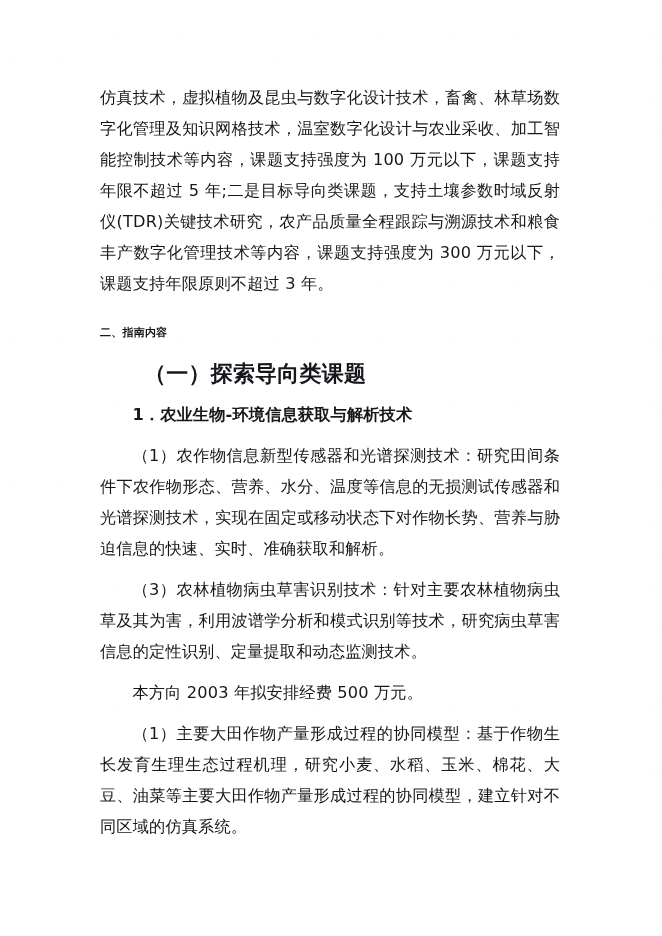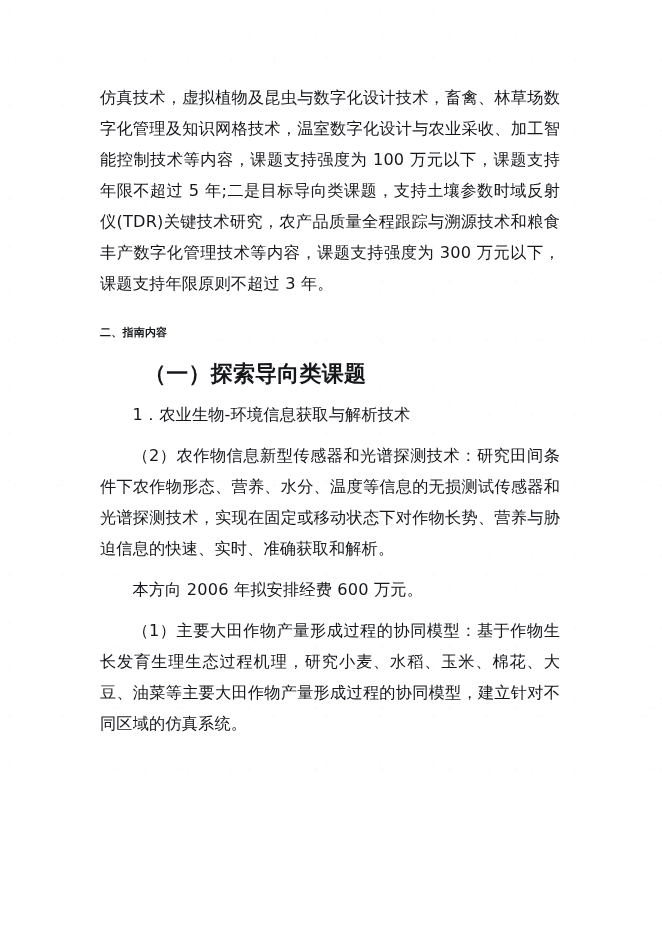--- a/index.html
+++ b/index.html
@@ -97,42 +97,43 @@
     font-weight: 700;
     text-indent: 2em;
     margin-bottom: 10px;
     letter-spacing: 0.01em;
   }
 
   
   .minor-head {
     font-size: 16.2px;
     line-height: 31px;
-    font-weight: 400;
+    font-weight: 700;
     text-indent: 2em;
     margin-bottom: 10px;
   }
 </style>
 </head>
 <body>
 
 <div id="page">
   <div class="doc">
 
     <p class="body-p no-indent">仿真技术，虚拟植物及昆虫与数字化设计技术，畜禽、林草场数字化管理及知识网格技术，温室数字化设计与农业采收、加工智能控制技术等内容，课题支持强度为 100 万元以下，课题支持年限不超过 5 年;二是目标导向类课题，支持土壤参数时域反射仪(TDR)关键技术研究，农产品质量全程跟踪与溯源技术和粮食丰产数字化管理技术等内容，课题支持强度为 300 万元以下， 课题支持年限原则不超过 3 年。</p>
 
     <p class="major-head">二、指南内容</p>
 
     <p class="sub-head">（一）探索导向类课题</p>
 
     <p class="minor-head">1．农业生物-环境信息获取与解析技术</p>
 
-    <p class="body-p">（2）农作物信息新型传感器和光谱探测技术：研究田间条件下农作物形态、营养、水分、温度等信息的无损测试传感器和光谱探测技术，实现在固定或移动状态下对作物长势、营养与胁迫信息的快速、实时、准确获取和解析。</p>
+    <p class="body-p">（1）农作物信息新型传感器和光谱探测技术：研究田间条件下农作物形态、营养、水分、温度等信息的无损测试传感器和光谱探测技术，实现在固定或移动状态下对作物长势、营养与胁迫信息的快速、实时、准确获取和解析。</p>
 
 
+    <p class="body-p">（3）农林植物病虫草害识别技术：针对主要农林植物病虫草及其为害，利用波谱学分析和模式识别等技术，研究病虫草害信息的定性识别、定量提取和动态监测技术。</p>
 
-    <p class="note-p">本方向 2006 年拟安排经费 600 万元。</p>
+    <p class="note-p">本方向 2003 年拟安排经费 500 万元。</p>
 
 
     <p class="body-p">（1）主要大田作物产量形成过程的协同模型：基于作物生长发育生理生态过程机理，研究小麦、水稻、玉米、棉花、大豆、油菜等主要大田作物产量形成过程的协同模型，建立针对不同区域的仿真系统。</p>
 
   </div>
 </div>
 
 </body></html>

